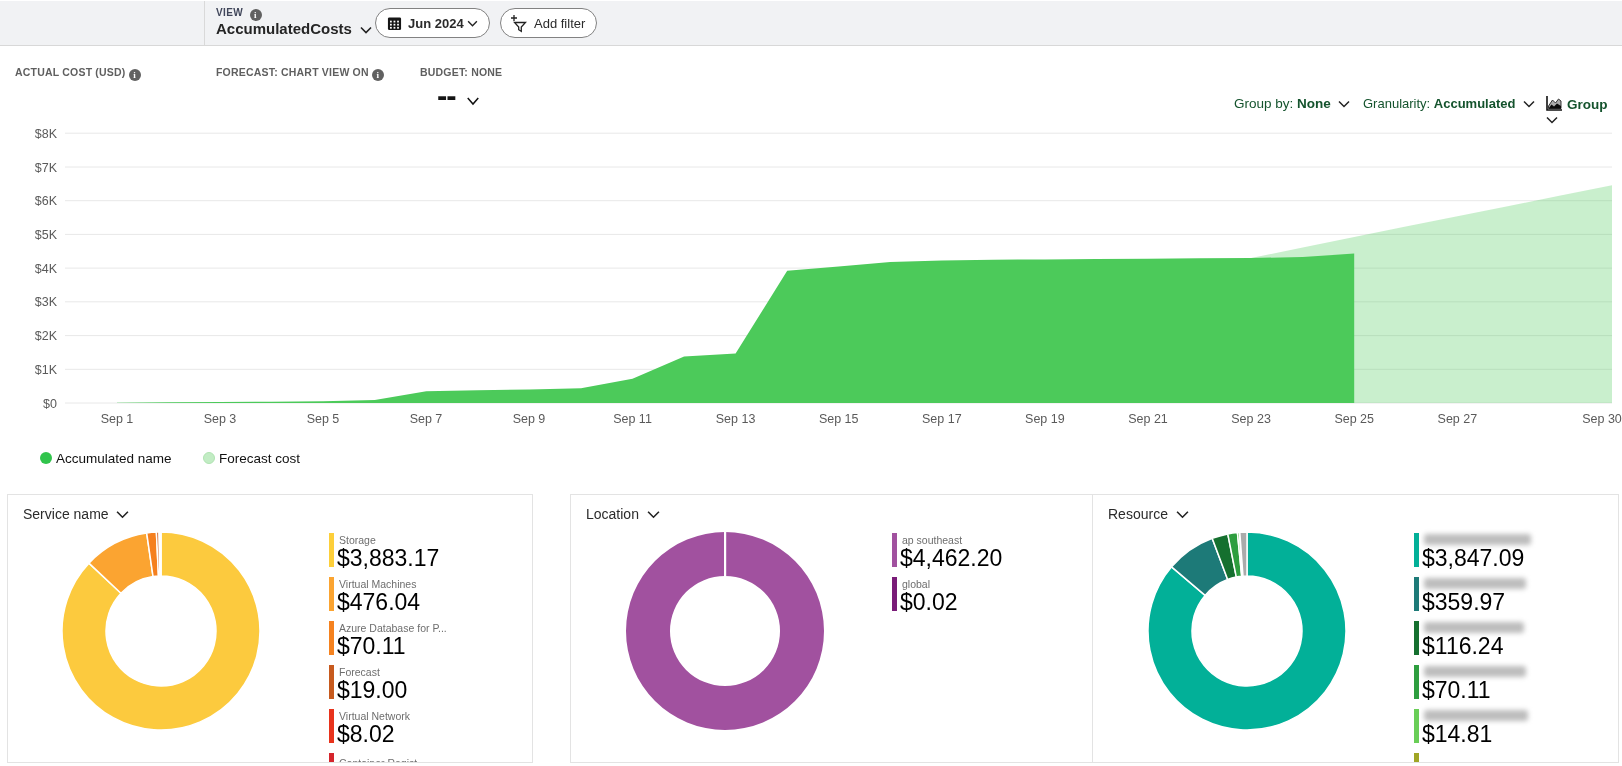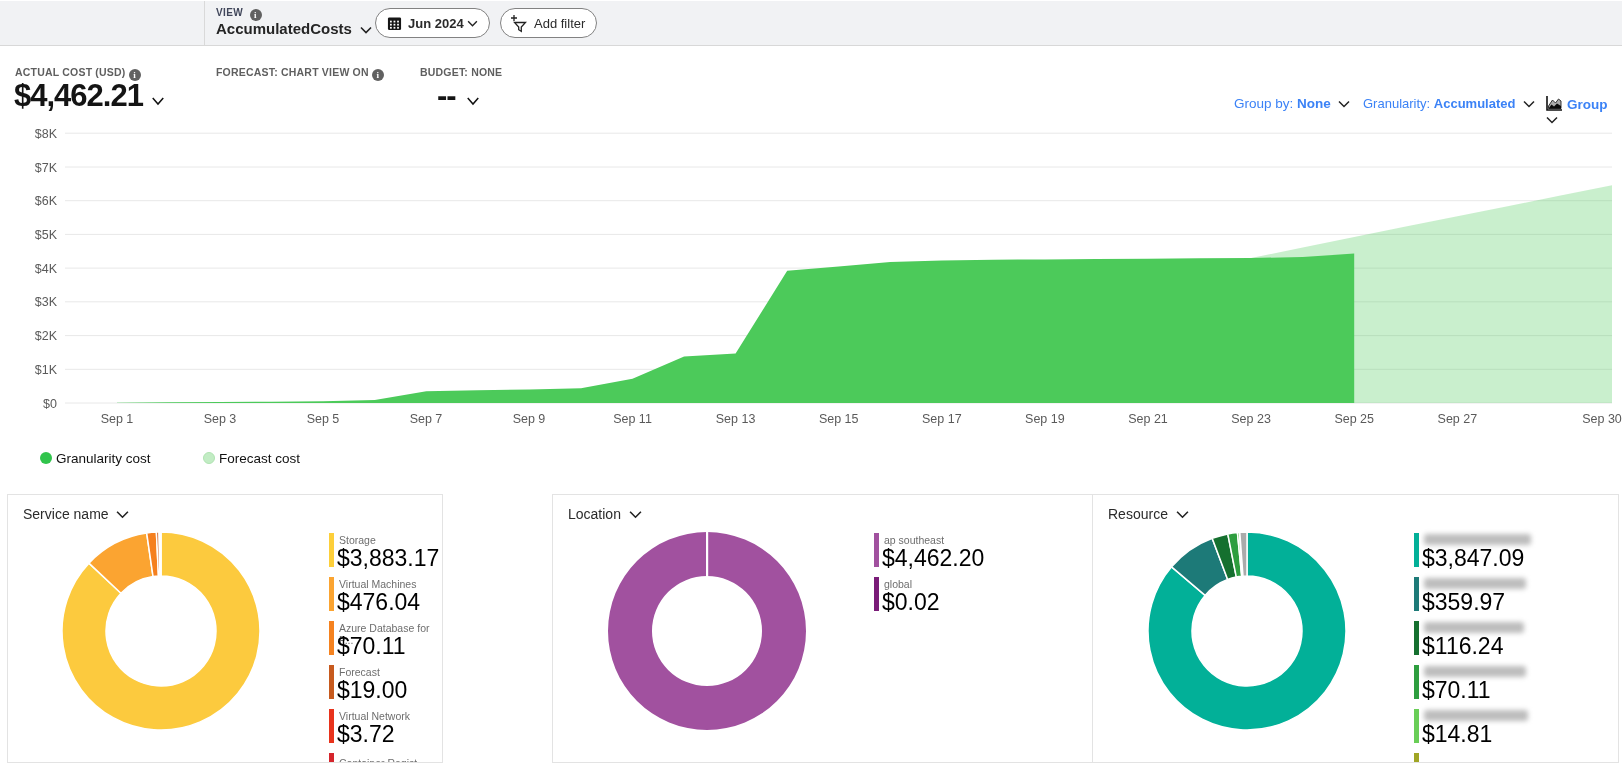--- a/index.html
+++ b/index.html
@@ -12,21 +12,21 @@
 .pill { position:absolute; background:#fff; border:1px solid #828282; border-radius:15px; height:30px; display:flex; align-items:center; font-size:13px; color:#2b2b2b; }
 #scopepill { left:14px; top:8px; padding:0 12px; font-size:12.5px; }
 #viewlab { position:absolute; left:216px; top:7px; font-size:10px; font-weight:bold; color:#40465a; letter-spacing:0.4px; }
 #viewname { position:absolute; left:216px; top:20px; font-size:15px; font-weight:bold; color:#252525; }
 #datepill { left:375px; top:8px; padding:0 11px; font-size:13px; }
 #filterpill { left:500px; top:8px; padding:0 11px 0 9px; font-size:13px; }
 .ibtn { display:inline-block; width:12px; height:12px; border-radius:50%; background:#616161; color:#fff; font-size:9px; font-weight:bold; text-align:center; line-height:12px; font-family:"Liberation Serif",serif; }
 
 .kpilab { position:absolute; top:66px; font-size:10.5px; font-weight:bold; color:#5f5f5f; letter-spacing:0.2px; }
 .kpival { position:absolute; top:78px; font-size:31px; font-weight:bold; color:#141414; letter-spacing:-1px; }
-.rsel { position:absolute; top:96px; font-size:13.5px; color:#3b82f6; }
+.rsel { position:absolute; top:96px; font-size:13.5px; color:#14532d; }
 
 .legdot { position:absolute; top:452px; width:12px; height:12px; border-radius:50%; }
 .legtxt { position:absolute; top:451px; font-size:13.5px; color:#111; }
 
 .card { position:absolute; top:494px; height:269px; background:#fff; border:1px solid #e3e3e3; overflow:hidden; }
 .cardtitle { position:absolute; left:15px; top:11px; font-size:14px; color:#2b2b2b; }
 .crow-label { font-size:10.5px; color:#6e6e6e; }
 .crow-val { font-size:23px; color:#000; }
 .cbar { position:absolute; width:5px; }
 .blur { background:#bdbdbd; filter:blur(2.5px); border-radius:3px; }
@@ -56,23 +56,20 @@
         </g>
       </svg><b>Jun 2024</b>&nbsp;<svg width="11" height="7" viewBox="0 0 12 8">
         <path d="M1 1.5 L6 6.5 L11 1.5" fill="none" stroke="#222" stroke-width="1.6"></path>
       </svg></div>
   <div class="pill" id="filterpill"><svg width="18" height="19" viewBox="0 0 18 19" style="margin-right:6px">
         <path d="M4 1 v6 M1 4 h6" stroke="#222" stroke-width="1.3" fill="none"></path>
         <path d="M4.5 8.5 h11 l-4.2 4.6 v4.2 l-2.6 -1.6 v-2.6 Z" fill="none" stroke="#222" stroke-width="1.3"></path>
       </svg>Add filter</div>
 
   <div class="kpilab" style="left:15px">ACTUAL COST (USD) <span class="ibtn" style="vertical-align:-2px">i</span></div>
-  <div class="kpival" style="left:14px">$4,462.21 <svg width="14" height="10" viewBox="0 0 16 11" style="margin-left:3px">
-        <path d="M2 2 L8 9 L14 2" fill="none" stroke="#111" stroke-width="1.7"></path>
-      </svg></div>
   <div class="kpilab" style="left:216px">FORECAST: CHART VIEW ON <span class="ibtn" style="vertical-align:-2px">i</span></div>
   <div class="kpilab" style="left:420px">BUDGET: NONE</div>
   <div class="kpival" style="left:437px">-- <svg width="14" height="10" viewBox="0 0 16 11" style="margin-left:5px">
         <path d="M2 2 L8 9 L14 2" fill="none" stroke="#111" stroke-width="1.7"></path>
       </svg></div>
 
   <div class="rsel" style="left:1234px">Group by: <b>None</b>&nbsp; <svg width="12" height="8" viewBox="0 0 12 8">
         <path d="M1 1.5 L6 6.5 L11 1.5" fill="none" stroke="#222" stroke-width="1.5"></path>
       </svg></div>
   <div class="rsel" style="left:1363px;font-size:13px">Granularity: <b>Accumulated</b>&nbsp; <svg width="12" height="8" viewBox="0 0 12 8">
@@ -129,25 +126,25 @@
       <text x="1044.9" y="423">Sep 19</text>
       <text x="1148" y="423">Sep 21</text>
       <text x="1251.1" y="423">Sep 23</text>
       <text x="1354.2" y="423">Sep 25</text>
       <text x="1457.4" y="423">Sep 27</text>
       <text x="1602" y="423">Sep 30</text>
     </g>
   </svg>
 
   <div class="legdot" style="left:40px;background:#31c44c"></div>
-  <div class="legtxt" style="left:56px">Granularity cost</div>
+  <div class="legtxt" style="left:56px">Accumulated name</div>
   <div class="legdot" style="left:203px;background:#c2ecc4;border:1px solid #b0e4b2"></div>
   <div class="legtxt" style="left:219px">Forecast cost</div>
 
-  <div class="card" id="card1" style="left:7px;width:436px">
+  <div class="card" id="card1" style="left:7px;width:526px">
     <div class="cardtitle">Service name &nbsp;<svg width="13" height="9" viewBox="0 0 12 8">
           <path d="M1 1.5 L6 6.5 L11 1.5" fill="none" stroke="#222" stroke-width="1.5"></path>
         </svg></div>
     <svg class="abs" style="left:48px;top:31px" width="210" height="210" viewBox="0 0 210 210">
 <path d="M105.00 6.00 A99 99 0 1 1 32.93 37.12 L64.96 67.29 A55 55 0 1 0 105.00 50.00 Z" fill="#fcca3e" stroke="#fff" stroke-width="1.5"></path>
 <path d="M32.93 37.12 A99 99 0 0 1 90.69 7.04 L97.05 50.58 A55 55 0 0 0 64.96 67.29 Z" fill="#fba431" stroke="#fff" stroke-width="1.5"></path>
 <path d="M90.69 7.04 A99 99 0 0 1 100.42 6.11 L102.45 50.06 A55 55 0 0 0 97.05 50.58 Z" fill="#f5801f" stroke="#fff" stroke-width="1.5"></path>
 <path d="M100.42 6.11 A99 99 0 0 1 103.06 6.02 L103.92 50.01 A55 55 0 0 0 102.45 50.06 Z" fill="#cb5a1e" stroke="#fff" stroke-width="1.5"></path>
 <path d="M103.06 6.02 A99 99 0 0 1 104.18 6.00 L104.55 50.00 A55 55 0 0 0 103.92 50.01 Z" fill="#e8331c" stroke="#fff" stroke-width="1.5"></path>
 <path d="M104.18 6.00 A99 99 0 0 1 105.00 6.00 L105.00 50.00 A55 55 0 0 0 104.55 50.00 Z" fill="#d5252c" stroke="#fff" stroke-width="1.5"></path>
@@ -159,26 +156,26 @@
     <div class="abs crow-label" style="left:331px;top:83px">Virtual Machines</div>
     <div class="abs crow-val" style="left:329px;top:94px">$476.04</div>
     <div class="cbar" style="left:321px;top:126px;height:34px;background:#f5821f"></div>
     <div class="abs crow-label" style="left:331px;top:127px">Azure Database for P...</div>
     <div class="abs crow-val" style="left:329px;top:138px">$70.11</div>
     <div class="cbar" style="left:321px;top:170px;height:34px;background:#c75a1e"></div>
     <div class="abs crow-label" style="left:331px;top:171px">Forecast</div>
     <div class="abs crow-val" style="left:329px;top:182px">$19.00</div>
     <div class="cbar" style="left:321px;top:214px;height:34px;background:#e8331c"></div>
     <div class="abs crow-label" style="left:331px;top:215px">Virtual Network</div>
-    <div class="abs crow-val" style="left:329px;top:226px">$3.72</div>
+    <div class="abs crow-val" style="left:329px;top:226px">$8.02</div>
     <div class="cbar" style="left:321px;top:258px;height:34px;background:#d5252c"></div>
     <div class="abs crow-label" style="left:331px;top:262px">Container Regist...</div>
   </div>
 
-  <div class="card" id="card2" style="left:552px;width:563px">
+  <div class="card" id="card2" style="left:570px;width:563px">
     <div class="cardtitle">Location &nbsp;<svg width="13" height="9" viewBox="0 0 12 8">
           <path d="M1 1.5 L6 6.5 L11 1.5" fill="none" stroke="#222" stroke-width="1.5"></path>
         </svg></div>
     <svg class="abs" style="left:49px;top:31px" width="210" height="210" viewBox="0 0 210 210">
       <path d="M105,6 A99,99 0 1 1 105,204 A99,99 0 1 1 105,6 Z M105,50 A55,55 0 1 0 105,160 A55,55 0 1 0 105,50 Z" fill="#a1519f" fill-rule="evenodd"></path>
       <rect x="104" y="5" width="2.2" height="46" fill="#fff"></rect>
     </svg>
     <div class="cbar" style="left:321px;top:38px;height:34px;background:#a1519f"></div>
     <div class="abs crow-label" style="left:331px;top:39px">ap southeast</div>
     <div class="abs crow-val" style="left:329px;top:50px">$4,462.20</div>

